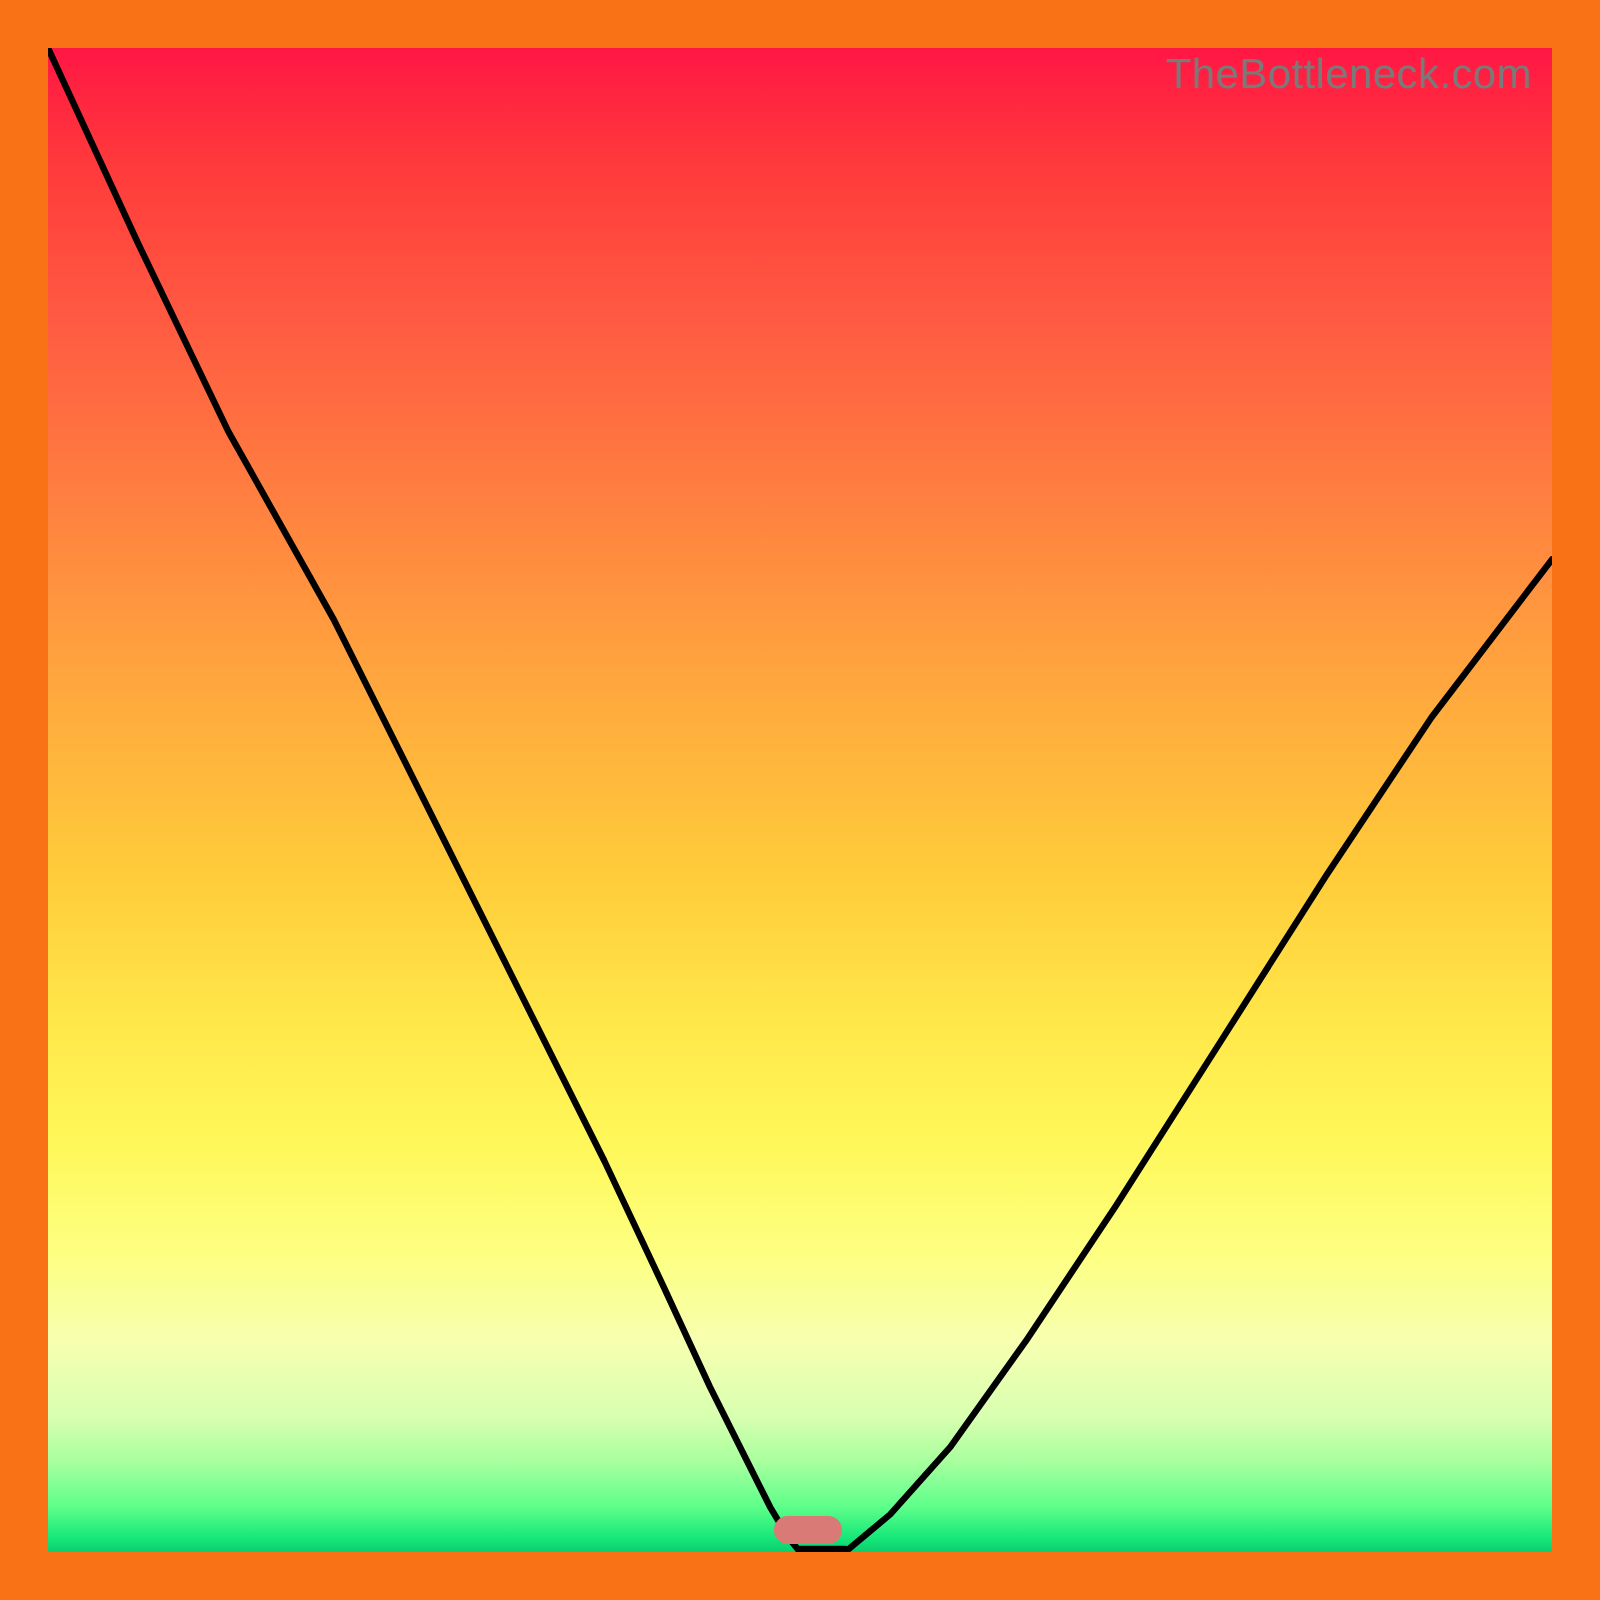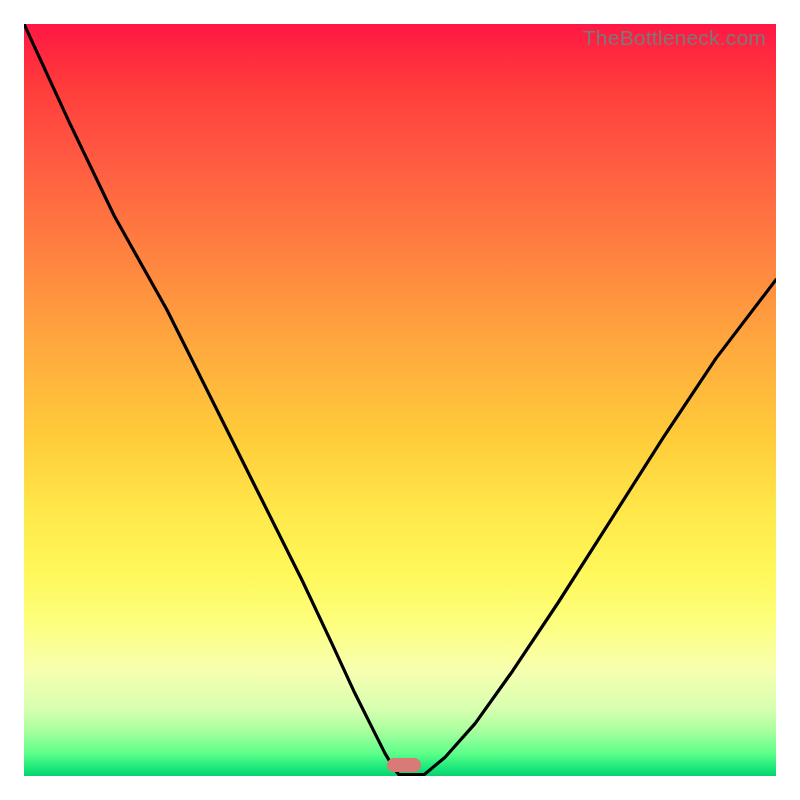--- a/index.html
+++ b/index.html
@@ -10,21 +10,21 @@
     background: #000;
     overflow: hidden;
     font-family: Arial, Helvetica, sans-serif;
   }
   .frame {
     position: absolute;
     left: 0;
     top: 0;
     width: 800px;
     height: 800px;
-    background: #ffffff;
+    background: #f97316;
     text-align: right;
   }
   .plot {
     position: absolute;
     left: 24px;
     top: 24px;
     width: 752px;
     height: 752px;
     background: linear-gradient(to bottom,
       #ff1744 0%,

